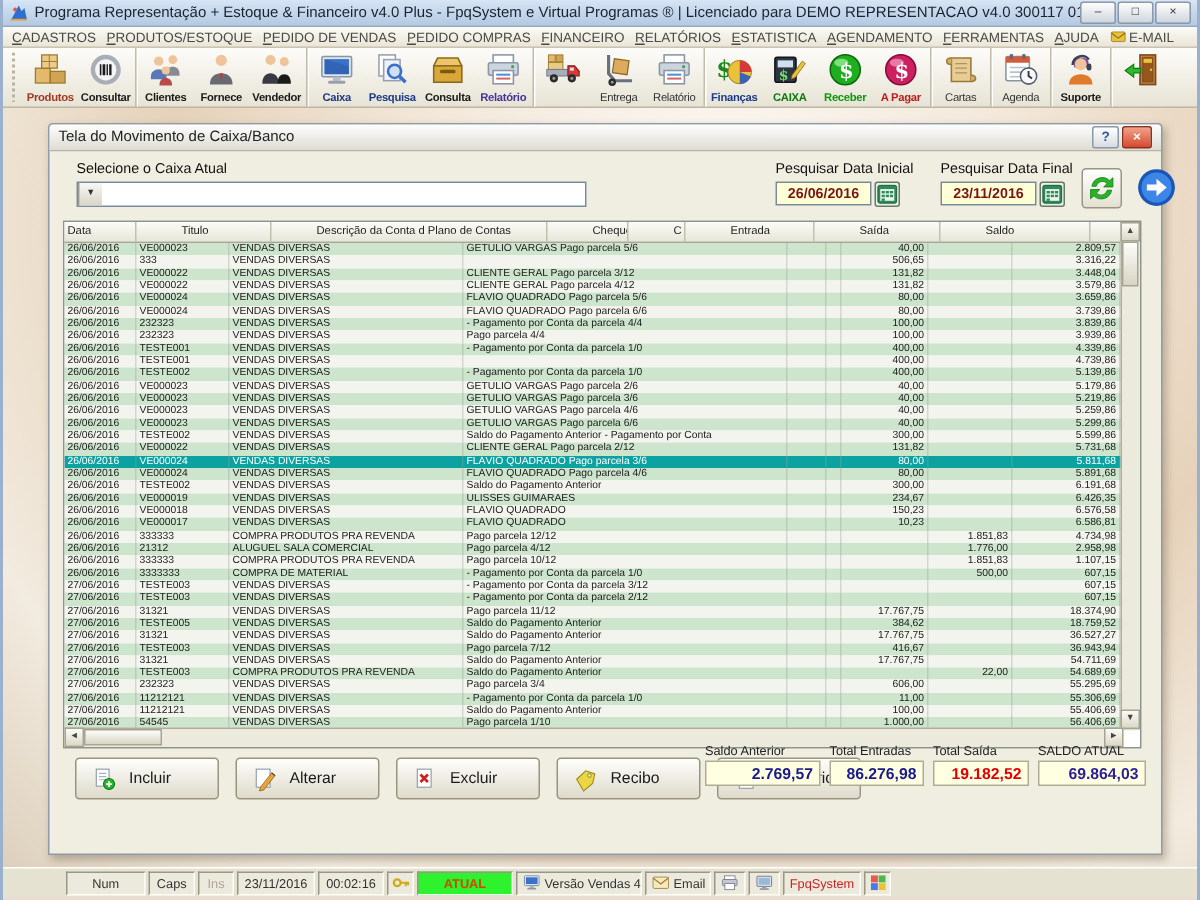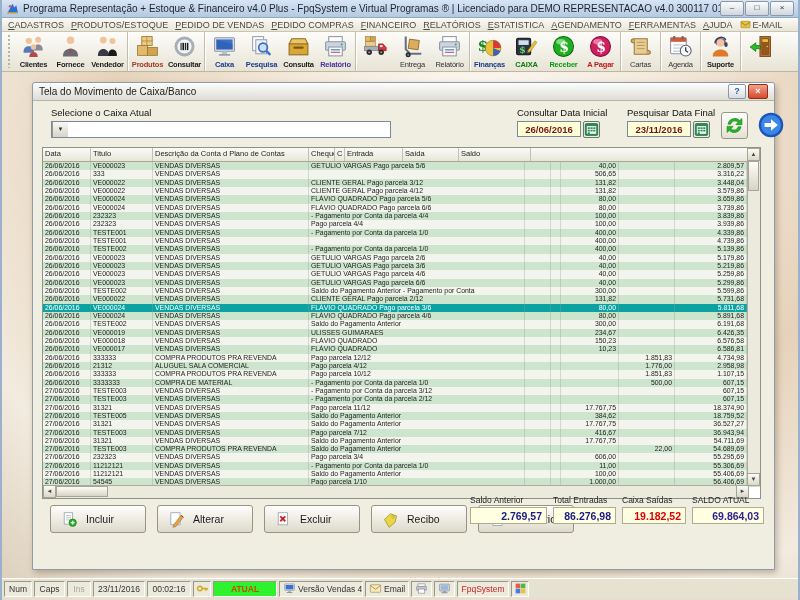--- a/index.html
+++ b/index.html
@@ -54,21 +54,21 @@
   .combo .ca{width:15px;height:100%;background:linear-gradient(#f8f8f4,#d8d4c8);border-left:1px solid #9a9a8a;
     font-size:6px;color:#333;text-align:center;line-height:15px;}
   .datebox{position:absolute;top:20px;width:64px;height:16px;background:#ffffd6;border:1px solid #7a8a9a;
     font-size:9.5px;font-weight:bold;color:#7a1414;text-align:center;line-height:15px;box-sizing:border-box;}
   .calbtn{position:absolute;top:20px;width:17px;height:17px;border:1px solid #6a7a6a;border-radius:2px;background:#e8f0e8;box-sizing:border-box;}
   .sqbtn{position:absolute;top:11px;width:27px;height:27px;background:linear-gradient(#fff,#e4e0d2);
     border:1px solid #9a9686;border-radius:3px;box-sizing:border-box;padding:2px;}
   .roundbtn{position:absolute;top:10px;width:28px;height:28px;}
   
   .grid{position:absolute;left:9px;top:46px;width:719px;height:352px;background:#fff;border:1px solid #8a9488;box-sizing:border-box;}
-  .ghead{display:flex;height:13px;background:linear-gradient(#fcfcf8,#e6e6d8);border-bottom:1px solid #aaa596;}
+  .ghead{display:flex;height:13px;background:linear-gradient(#fcfcf8,#e6e6d8);border-bottom:1px solid #aaa596;gap:28px;}
   .ghead .hc{font-size:7.5px;color:#222;line-height:12px;padding-left:2px;border-right:1px solid #c4c0b0;
     box-sizing:border-box;overflow:hidden;white-space:nowrap;flex:none;}
   .grows{height:325px;overflow:hidden;}
   .grow{display:flex;height:8.33px;background:#f4f4ee;}
   .grow.alt{background:#cde4cd;}
   .grow.sel{background:#0da2a2;}
   .grow.sel .cell{color:#fff;}
   .cell{font-size:6.9px;line-height:8.3px;color:#1c1c1c;padding:0 2px;border-right:1px solid rgba(150,160,150,.35);
     box-sizing:border-box;overflow:hidden;white-space:nowrap;flex:none;}
   .vscroll{position:absolute;right:0;top:0;width:13px;height:338px;background:#eceadc;border-left:1px solid #b0ac9c;box-sizing:border-box;}
@@ -141,56 +141,20 @@
         <span>E-MAIL</span>
       </span>
     </div>
 
   <div class="toolbar" id="toolbar">
     <div class="tb-grip"></div>
   <div class="tb-group">
         <div class="tb-item">
           <span class="ticon">
             <svg viewBox="0 0 24 24">
-              <circle cx="7.5" cy="6.5" r="3" fill="#f0c49a"></circle>
-              <path d="M2.5 16.5c0-3 2.2-4.8 5-4.8s5 1.8 5 4.8V18h-10z" fill="#5a78b8"></path>
-              <circle cx="16.5" cy="5.5" r="2.8" fill="#f0c49a"></circle>
-              <path d="M12.2 14.5c0-2.8 1.8-4.4 4.3-4.4s4.3 1.6 4.3 4.4v1.3h-8.6z" fill="#8a8a92"></path>
-              <circle cx="12" cy="12.5" r="2.6" fill="#f0c49a"></circle>
-              <path d="M8 21.5c0-2.6 1.7-4.2 4-4.2s4 1.6 4 4.2v.5H8z" fill="#b84a4a"></path>
-            </svg>
-          </span>
-          <span class="tlabel" style="color: rgb(26, 26, 26);">Clientes</span>
-        </div>
-        <div class="tb-item">
-          <span class="ticon">
-            <svg viewBox="0 0 24 24">
-              <circle cx="12" cy="6" r="3.6" fill="#f0c49a"></circle>
-              <path d="M4.8 21c0-4.4 3.2-6.8 7.2-6.8s7.2 2.4 7.2 6.8v.5H4.8z" fill="#6a6a72"></path>
-              <path d="M11 14.2h2l-1 5.5z" fill="#c03a3a"></path>
-            </svg>
-          </span>
-          <span class="tlabel" style="color: rgb(26, 26, 26);">Fornece</span>
-        </div>
-        <div class="tb-item">
-          <span class="ticon">
-            <svg viewBox="0 0 24 24">
-              <circle cx="8" cy="5.8" r="3.2" fill="#f0c49a"></circle>
-              <path d="M2.8 20.5c0-4 2.3-6.2 5.2-6.2s5.2 2.2 5.2 6.2v.5H2.8z" fill="#3a3a44"></path>
-              <circle cx="16.8" cy="6.8" r="2.9" fill="#f0c49a"></circle>
-              <path d="M12.6 20.5c0-3.6 1.7-5.6 4.2-5.6s4.2 2 4.2 5.6v.5h-8.4z" fill="#1a1a1a"></path>
-            </svg>
-          </span>
-          <span class="tlabel" style="color: rgb(26, 26, 26);">Vendedor</span>
-        </div>
-      </div>
-      <div class="tb-group">
-        <div class="tb-item">
-          <span class="ticon">
-            <svg viewBox="0 0 24 24">
               <rect x="2.5" y="11" width="9.5" height="9.5" fill="#e2b96d" stroke="#9a7a2c" stroke-width=".8"></rect>
               <rect x="12" y="13" width="9.5" height="7.5" fill="#d0a452" stroke="#9a7a2c" stroke-width=".8"></rect>
               <rect x="6.5" y="2.5" width="10" height="8.5" fill="#eccb86" stroke="#9a7a2c" stroke-width=".8"></rect>
               <path d="M6.5 6.7h10M11.4 2.5v8.5" stroke="#9a7a2c" stroke-width=".6"></path>
             </svg>
           </span>
           <span class="tlabel" style="color: rgb(163, 58, 34);">Produtos</span>
         </div>
         <div class="tb-item">
           <span class="ticon">
@@ -199,20 +163,56 @@
               <circle cx="12" cy="12" r="6.8" fill="#f4f4f4"></circle>
               <g fill="#1a1a1a">
                 <rect x="8.2" y="8.5" width="1" height="7"></rect>
                 <rect x="10" y="8.5" width="1.7" height="7"></rect>
                 <rect x="12.5" y="8.5" width=".9" height="7"></rect>
                 <rect x="14.2" y="8.5" width="1.5" height="7"></rect>
               </g>
             </svg>
           </span>
           <span class="tlabel" style="color: rgb(26, 26, 26);">Consultar</span>
+        </div>
+      </div>
+      <div class="tb-group">
+        <div class="tb-item">
+          <span class="ticon">
+            <svg viewBox="0 0 24 24">
+              <circle cx="7.5" cy="6.5" r="3" fill="#f0c49a"></circle>
+              <path d="M2.5 16.5c0-3 2.2-4.8 5-4.8s5 1.8 5 4.8V18h-10z" fill="#5a78b8"></path>
+              <circle cx="16.5" cy="5.5" r="2.8" fill="#f0c49a"></circle>
+              <path d="M12.2 14.5c0-2.8 1.8-4.4 4.3-4.4s4.3 1.6 4.3 4.4v1.3h-8.6z" fill="#8a8a92"></path>
+              <circle cx="12" cy="12.5" r="2.6" fill="#f0c49a"></circle>
+              <path d="M8 21.5c0-2.6 1.7-4.2 4-4.2s4 1.6 4 4.2v.5H8z" fill="#b84a4a"></path>
+            </svg>
+          </span>
+          <span class="tlabel" style="color: rgb(26, 26, 26);">Clientes</span>
+        </div>
+        <div class="tb-item">
+          <span class="ticon">
+            <svg viewBox="0 0 24 24">
+              <circle cx="12" cy="6" r="3.6" fill="#f0c49a"></circle>
+              <path d="M4.8 21c0-4.4 3.2-6.8 7.2-6.8s7.2 2.4 7.2 6.8v.5H4.8z" fill="#6a6a72"></path>
+              <path d="M11 14.2h2l-1 5.5z" fill="#c03a3a"></path>
+            </svg>
+          </span>
+          <span class="tlabel" style="color: rgb(26, 26, 26);">Fornece</span>
+        </div>
+        <div class="tb-item">
+          <span class="ticon">
+            <svg viewBox="0 0 24 24">
+              <circle cx="8" cy="5.8" r="3.2" fill="#f0c49a"></circle>
+              <path d="M2.8 20.5c0-4 2.3-6.2 5.2-6.2s5.2 2.2 5.2 6.2v.5H2.8z" fill="#3a3a44"></path>
+              <circle cx="16.8" cy="6.8" r="2.9" fill="#f0c49a"></circle>
+              <path d="M12.6 20.5c0-3.6 1.7-5.6 4.2-5.6s4.2 2 4.2 5.6v.5h-8.4z" fill="#1a1a1a"></path>
+            </svg>
+          </span>
+          <span class="tlabel" style="color: rgb(26, 26, 26);">Vendedor</span>
         </div>
       </div>
       <div class="tb-group">
         <div class="tb-item">
           <span class="ticon">
             <svg viewBox="0 0 24 24">
               <rect x="2.5" y="3.5" width="19" height="13" rx="1" fill="#dfe6ee" stroke="#8a95a5"></rect>
               <rect x="4.2" y="5.2" width="15.6" height="9.6" fill="#3a72c8"></rect>
               <path d="M4.2 5.2l15.6 4.6v5H4.2z" fill="#2a5aa8" opacity=".55"></path>
               <rect x="9.5" y="16.5" width="5" height="2.6" fill="#b8bec8"></rect>
@@ -420,21 +420,21 @@
         </span>
       </div>
 
       <div class="win-body">
 
         <span class="lbl" style="left:18px;top:6px;">Selecione o Caixa Atual</span>
         <div class="combo">
           <span class="ca">▼</span>
         </div>
 
-        <span class="lbl" style="left:484px;top:6px;">Consultar Data Inicial</span>
+        <span class="lbl" style="left:484px;top:6px;">Pesquisar Data Inicial</span>
         <div class="datebox" style="left:484px;">26/06/2016</div>
         <div class="calbtn" style="left:550px;">
             <svg viewBox="0 0 24 24">
               <rect x="2" y="2.5" width="20" height="19" rx="2" fill="#2e8b57" stroke="#1a5a38"></rect>
               <rect x="4.5" y="6.5" width="15" height="12.5" fill="#eaf4ea"></rect>
               <g fill="#2e8b57">
                 <rect x="6" y="8.5" width="3.4" height="2.6"></rect>
                 <rect x="10.4" y="8.5" width="3.4" height="2.6"></rect>
                 <rect x="14.8" y="8.5" width="3.4" height="2.6"></rect>
                 <rect x="6" y="12.5" width="3.4" height="2.6"></rect>
@@ -992,34 +992,34 @@
         <div id="totals">
             <div class="total-col" style="left: 437px; width: 77px;">
               <div class="tl">Saldo Anterior</div>
               <div class="tv" style="color:#1a1a8c">2.769,57</div>
             </div>
             <div class="total-col" style="left: 520px; width: 63px;">
               <div class="tl">Total Entradas</div>
               <div class="tv" style="color:#1a1a8c">86.276,98</div>
             </div>
             <div class="total-col" style="left: 589px; width: 64px;">
-              <div class="tl">Caixa Saídas</div>
+              <div class="tl">Total Saída</div>
               <div class="tv" style="color:#e00000">19.182,52</div>
             </div>
             <div class="total-col" style="left: 659px; width: 72px;">
               <div class="tl">SALDO ATUAL</div>
               <div class="tv" style="color:#2b1f96">69.864,03</div>
             </div>
           </div>
       </div>
     </div>
   </div>
 
   <div class="statusbar">
-    <div class="seg" style="width:28px;justify-content:center;">Num</div>
+    <div class="seg" style="width:53px;justify-content:center;margin-left:40px;">Num</div>
     <div class="seg" style="width:31px;justify-content:center;">Caps</div>
     <div class="seg dim" style="width:24px;justify-content:center;">Ins</div>
     <div class="seg" style="width:52px;justify-content:center;">23/11/2016</div>
     <div class="seg" style="width:44px;justify-content:center;">00:02:16</div>
     <div class="seg iconseg" style="width:18px;">
         <span class="sicon" style="margin:0;">
           <svg viewBox="0 0 24 24">
             <circle cx="7" cy="12" r="4.2" fill="none" stroke="#d4a818" stroke-width="2.6"></circle>
             <path d="M11 12h10.5M17.5 12v4.2M20.5 12v3.2" stroke="#d4a818" stroke-width="2.4" fill="none"></path>
           </svg>

